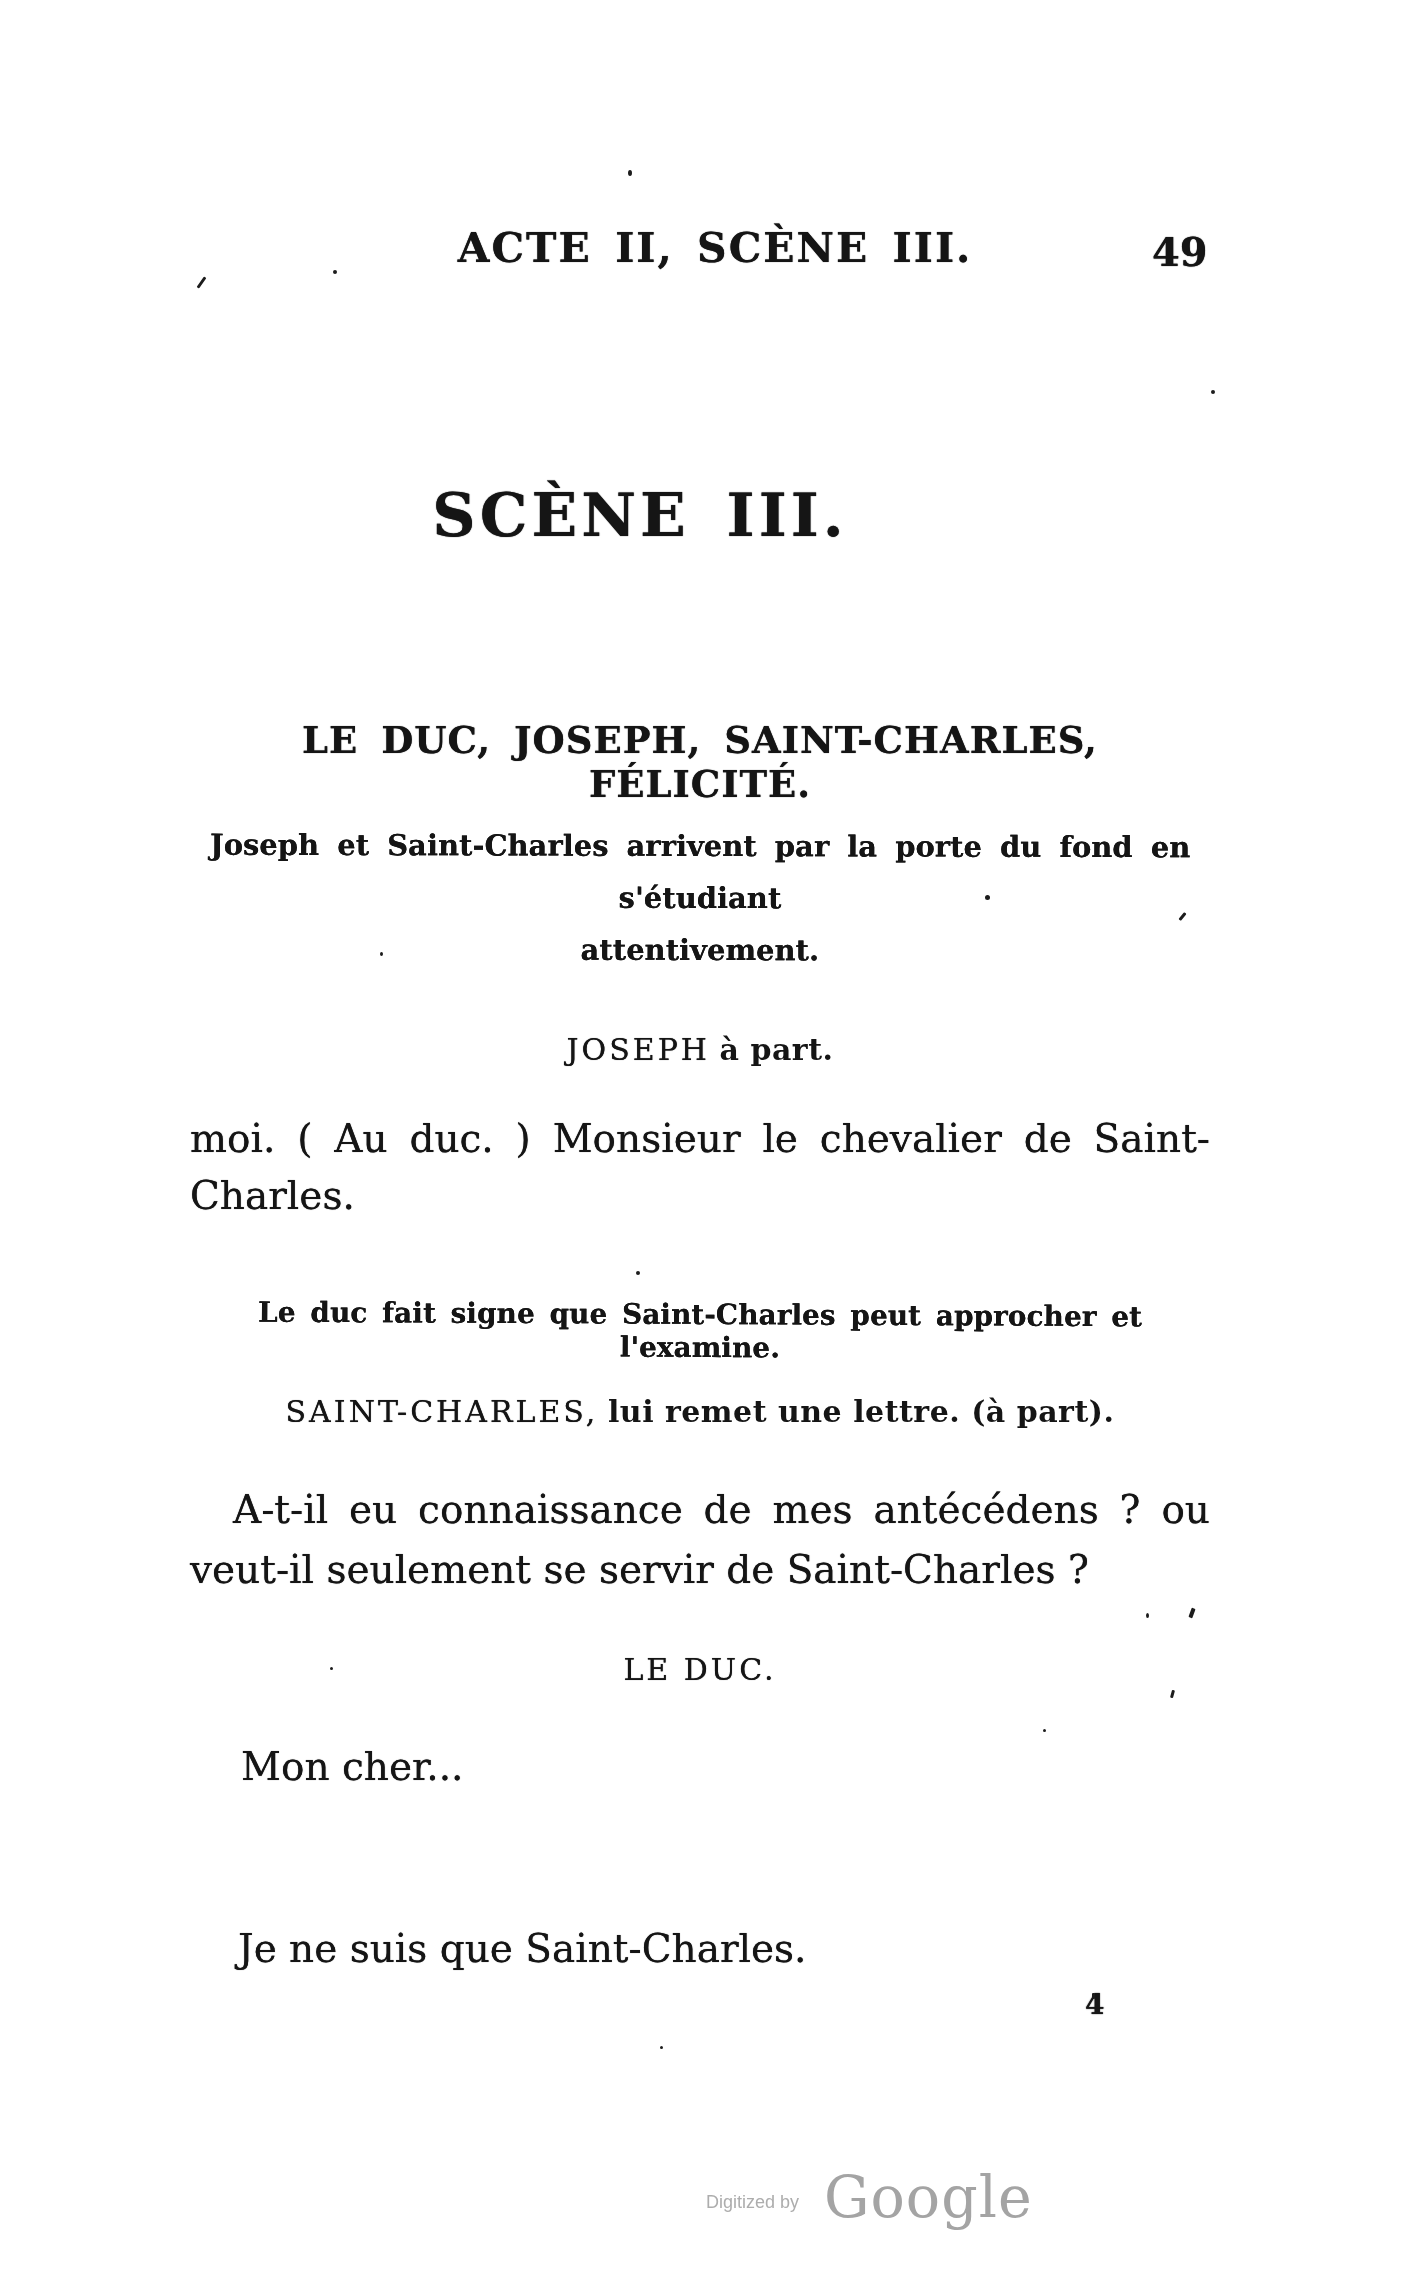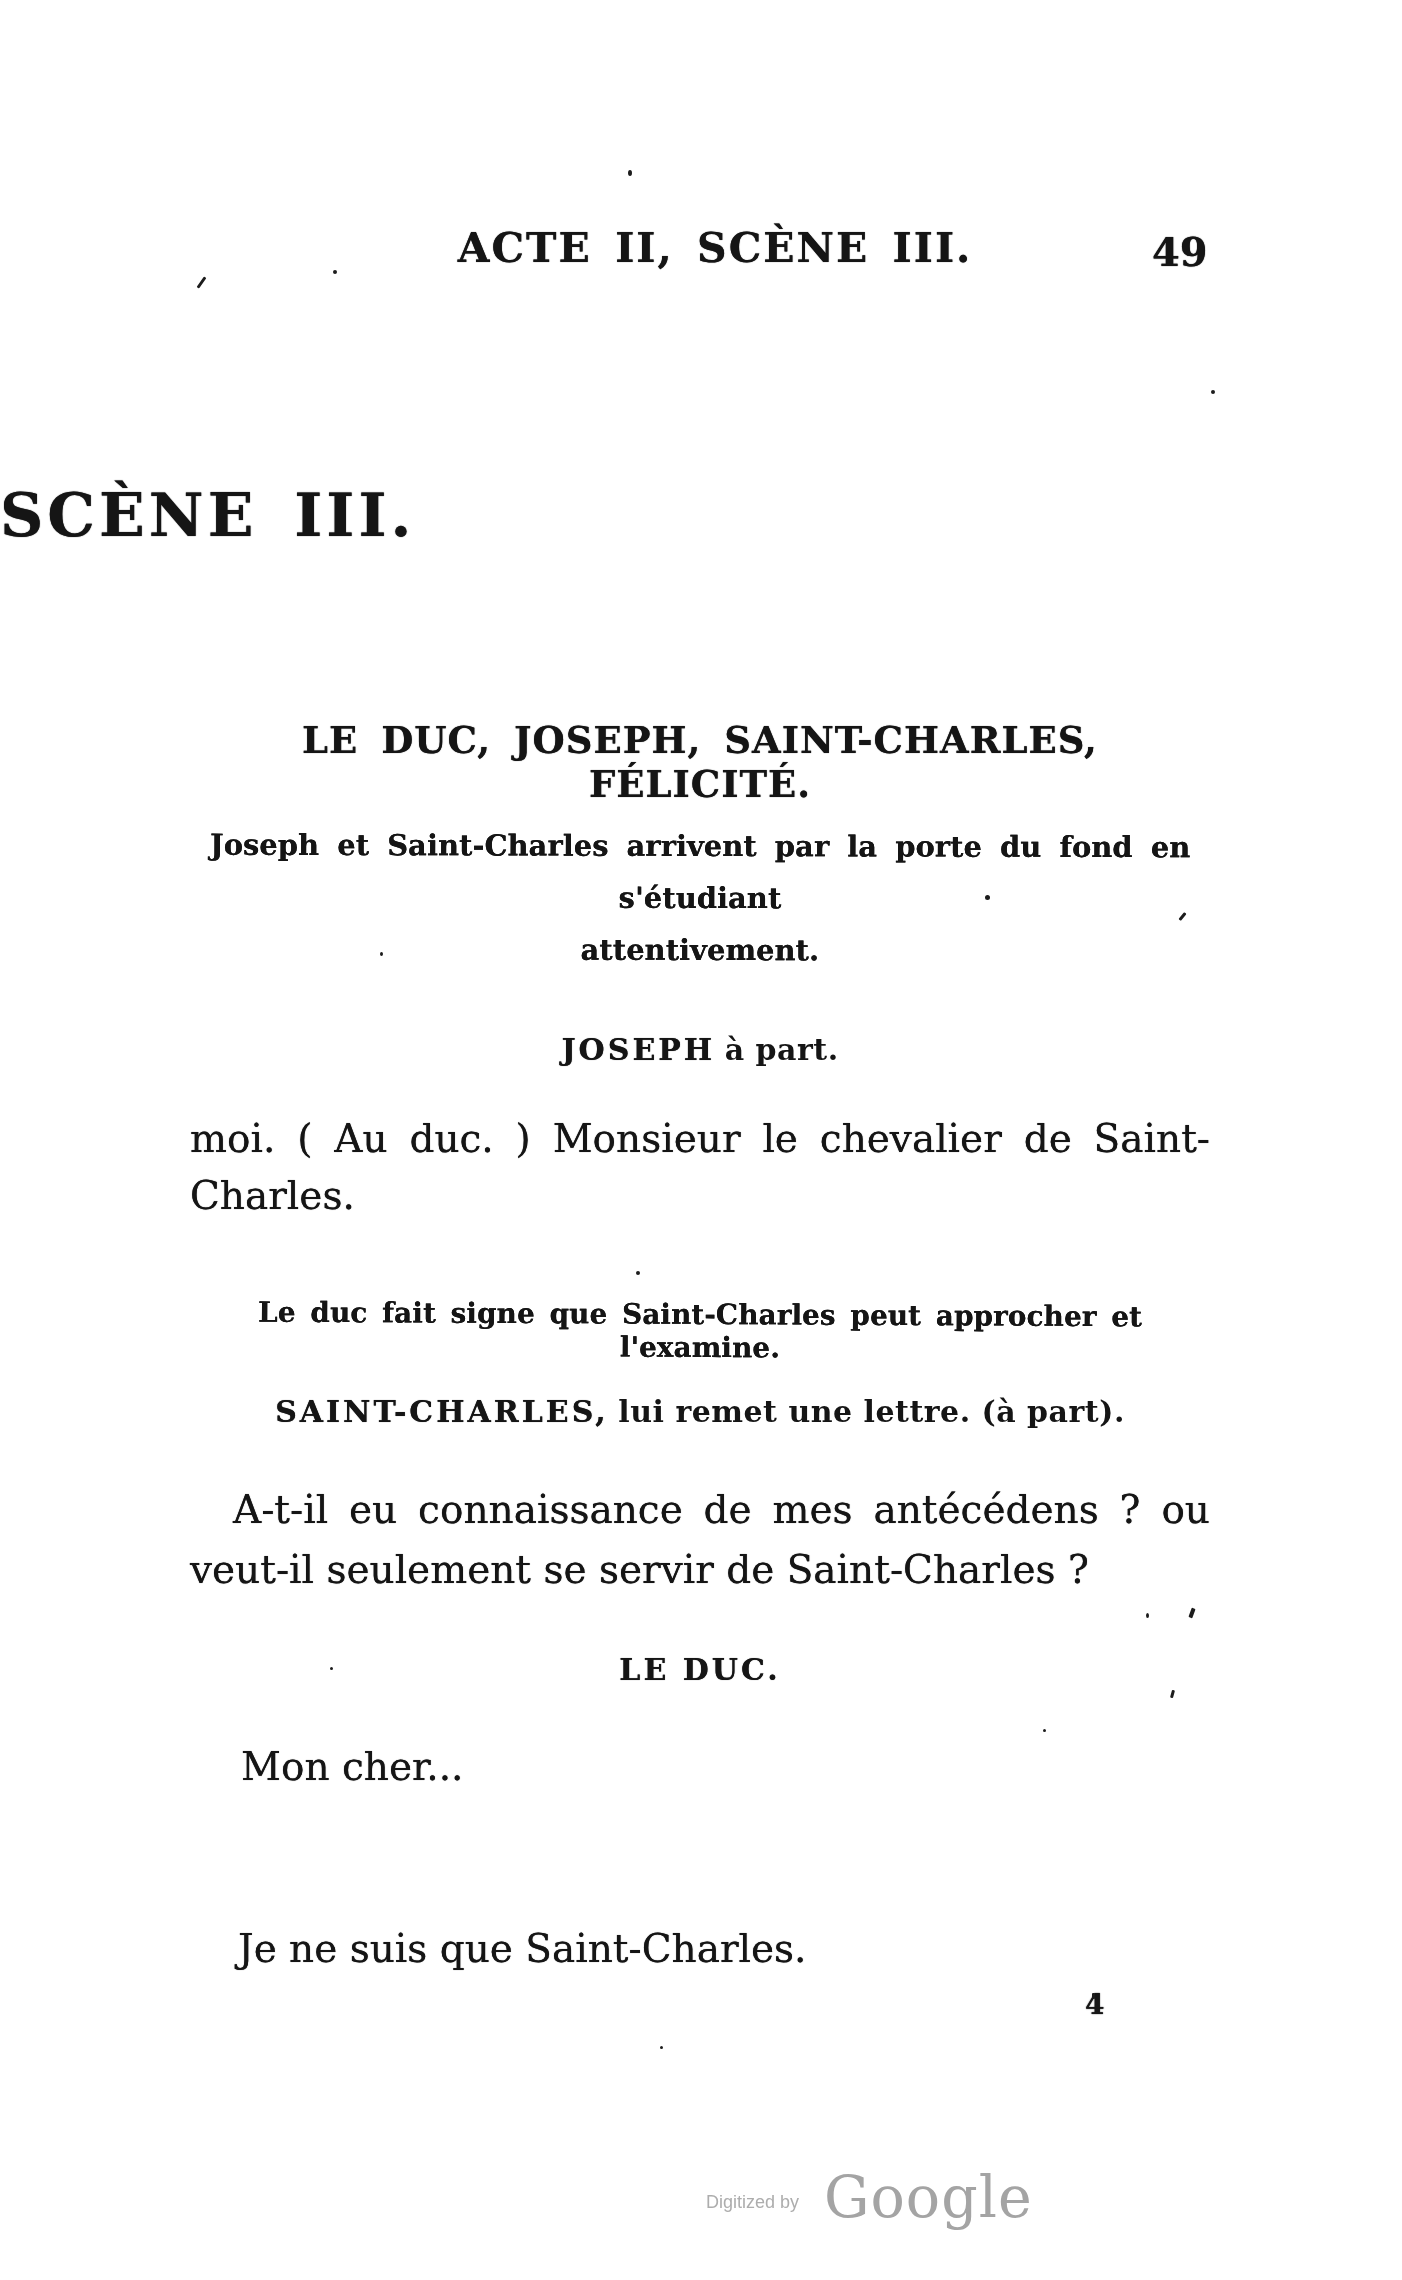--- a/index.html
+++ b/index.html
@@ -28,21 +28,21 @@
   .folio {
     top: 228px; left: 1152px;
     font-weight: 700;
     font-size: 40px;
     text-shadow: 0 0 1px #000;
   }
 
   
   .scene-title {
     top: 480px; left: 0; width: 1280px;
-    text-align: left;
+    text-align: center;
     font-weight: 700;
     font-size: 60px;
     letter-spacing: 4px;
     word-spacing: 12px;
     text-shadow: 0 0 1px #151515;
   }
 
   
   .cast-line {
     top: 718px; left: 190px; width: 1020px;
@@ -66,21 +66,21 @@
     transform: rotate(0.15deg);
   }
 
   
   .cue {
     left: 190px; width: 1020px;
     text-align: center;
     font-size: 30px;
   }
   .cue .cue-name {
-    font-weight: 700;
+    font-weight: 400;
     letter-spacing: 3px;
     text-shadow: 0 0 0.7px #151515;
   }
   .cue .cue-note {
     font-weight: 700;
     letter-spacing: 0.5px;
   }
   .cue1 { top: 1032px; }
   .cue2 { top: 1394px; }
   .cue3 { top: 1652px; letter-spacing: 2px; }

